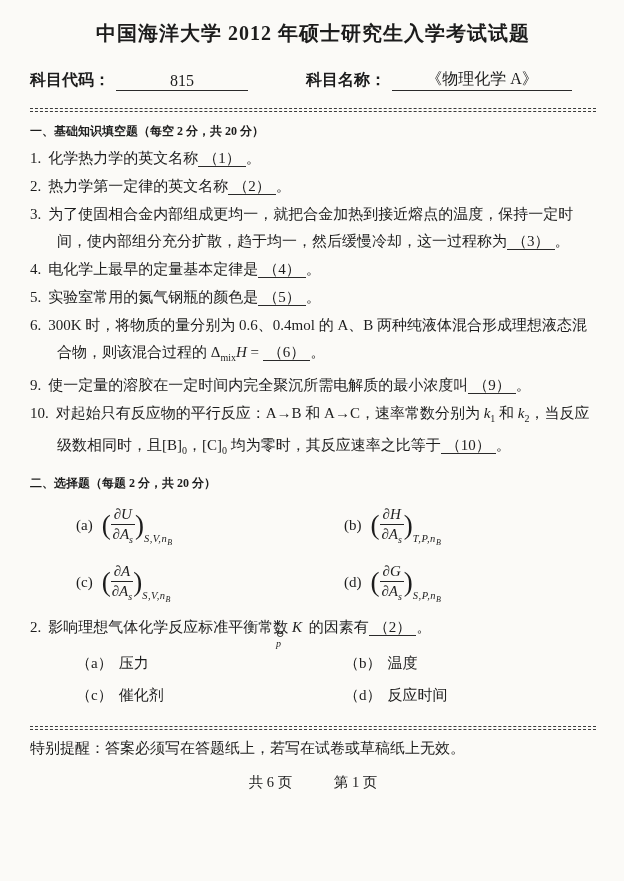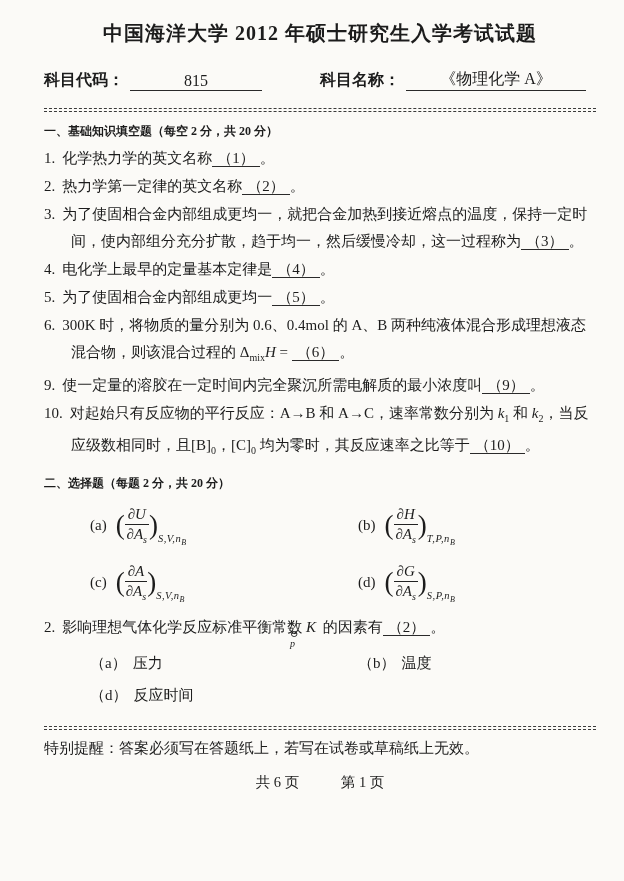--- a/index.html
+++ b/index.html
@@ -2,21 +2,21 @@
 <html><head>
 <meta charset="utf-8">
 <style>
   * { box-sizing: border-box; }
   html,body { margin:0; padding:0; }
   body {
     width:624px; height:881px; overflow:hidden;
     background:#fbfaf7; color:#1c1c1c;
     font-family:"Liberation Serif","DejaVu Serif",serif;
   }
-  .page { width:624px; height:881px; padding:20px 28px 0 44px; position:relative; }
+  .page { width:624px; height:881px; padding:20px 28px 0 30px; position:relative; }
 
   .exam-title { text-align:center; font-size:20px; font-weight:bold; letter-spacing:1px; }
 
   .subject-row { display:flex; align-items:flex-end; margin-top:22px; font-size:16px; }
   .subject-label { font-weight:bold; white-space:nowrap; }
   .uline { display:inline-block; text-align:center; border-bottom:1.2px solid #2a2a2a; margin-left:6px; font-size:16px; }
   .code-line { width:132px; }
   .name-line { width:180px; }
   .subject-gap { width:58px; }
 
@@ -70,21 +70,21 @@
 
   <div class="dash-rule"></div>
 
   <div class="sec-heading">一、基础知识填空题（每空 2 分，共 20 分）</div>
 
   <div id="fill-items">
       <div class="fill-item"><span class="item-no">1.</span><span>化学热力学的英文名称</span><span class="blank">（1）</span><span>。</span></div>
       <div class="fill-item"><span class="item-no">2.</span><span>热力学第一定律的英文名称</span><span class="blank">（2）</span><span>。</span></div>
       <div class="fill-item"><span class="item-no">3.</span><span>为了使固相合金内部组成更均一，就把合金加热到接近熔点的温度，保持一定时间，使内部组分充分扩散，趋于均一，然后缓慢冷却，这一过程称为</span><span class="blank">（3）</span><span>。</span></div>
       <div class="fill-item"><span class="item-no">4.</span><span>电化学上最早的定量基本定律是</span><span class="blank">（4）</span><span>。</span></div>
-      <div class="fill-item"><span class="item-no">5.</span><span>为了使固相合金内部组成更均一</span><span class="blank">（5）</span><span>。</span></div>
+      <div class="fill-item"><span class="item-no">5.</span><span>实验室常用的氮气钢瓶的颜色是</span><span class="blank">（5）</span><span>。</span></div>
       <div class="fill-item"><span class="item-no">6.</span><span>300K 时，将物质的量分别为 0.6、0.4mol 的 A、B 两种纯液体混合形成理想液态混合物，则该混合过程的 Δ</span><sub>mix</sub><i>H</i><span> = </span><span class="blank">（6）</span><span>。</span></div>
       <div class="fill-item"><span class="item-no">9.</span><span>使一定量的溶胶在一定时间内完全聚沉所需电解质的最小浓度叫</span><span class="blank">（9）</span><span>。</span></div>
       <div class="fill-item"><span class="item-no">10.</span><span>对起始只有反应物的平行反应：A→B 和 A→C，速率常数分别为 </span><i>k</i><sub>1</sub><span> 和 </span><i>k</i><sub>2</sub><span>，当反应级数相同时，且[B]</span><sub>0</sub><span>，[C]</span><sub>0</sub><span> 均为零时，其反应速率之比等于</span><span class="blank">（10）</span><span>。</span></div>
     </div>
 
   <div class="sec-heading">二、选择题（每题 2 分，共 20 分）</div>
 
 
   <div class="opt-grid">
     <div class="opt">
@@ -130,20 +130,21 @@
   </div>
 
   <div class="q-stem"><span class="item-no">2.</span><span><span>影响理想气体化学反应标准平衡常数 </span><i>K</i><span class="supsub">
           <span class="ss-sup">⊖</span>
           <span class="ss-sub">p</span>
         </span><span> 的因素有</span><span class="blank">（2）</span><span>。</span></span></div>
 
   <div class="opt2-grid">
     <div class="opt2"><span class="opt-label">（a）</span><span>压力</span></div>
     <div class="opt2"><span class="opt-label">（b）</span><span>温度</span></div>
+    <div class="opt2"><span class="opt-label">（c）</span><span>催化剂</span></div>
     <div class="opt2"><span class="opt-label">（d）</span><span>反应时间</span></div>
   </div>
 
   <div class="dash-rule"></div>
 
   <div class="notice">特别提醒：答案必须写在答题纸上，若写在试卷或草稿纸上无效。</div>
 
   <div class="page-footer">
     <span>共 6 页</span>
     <span>第 1 页</span>

